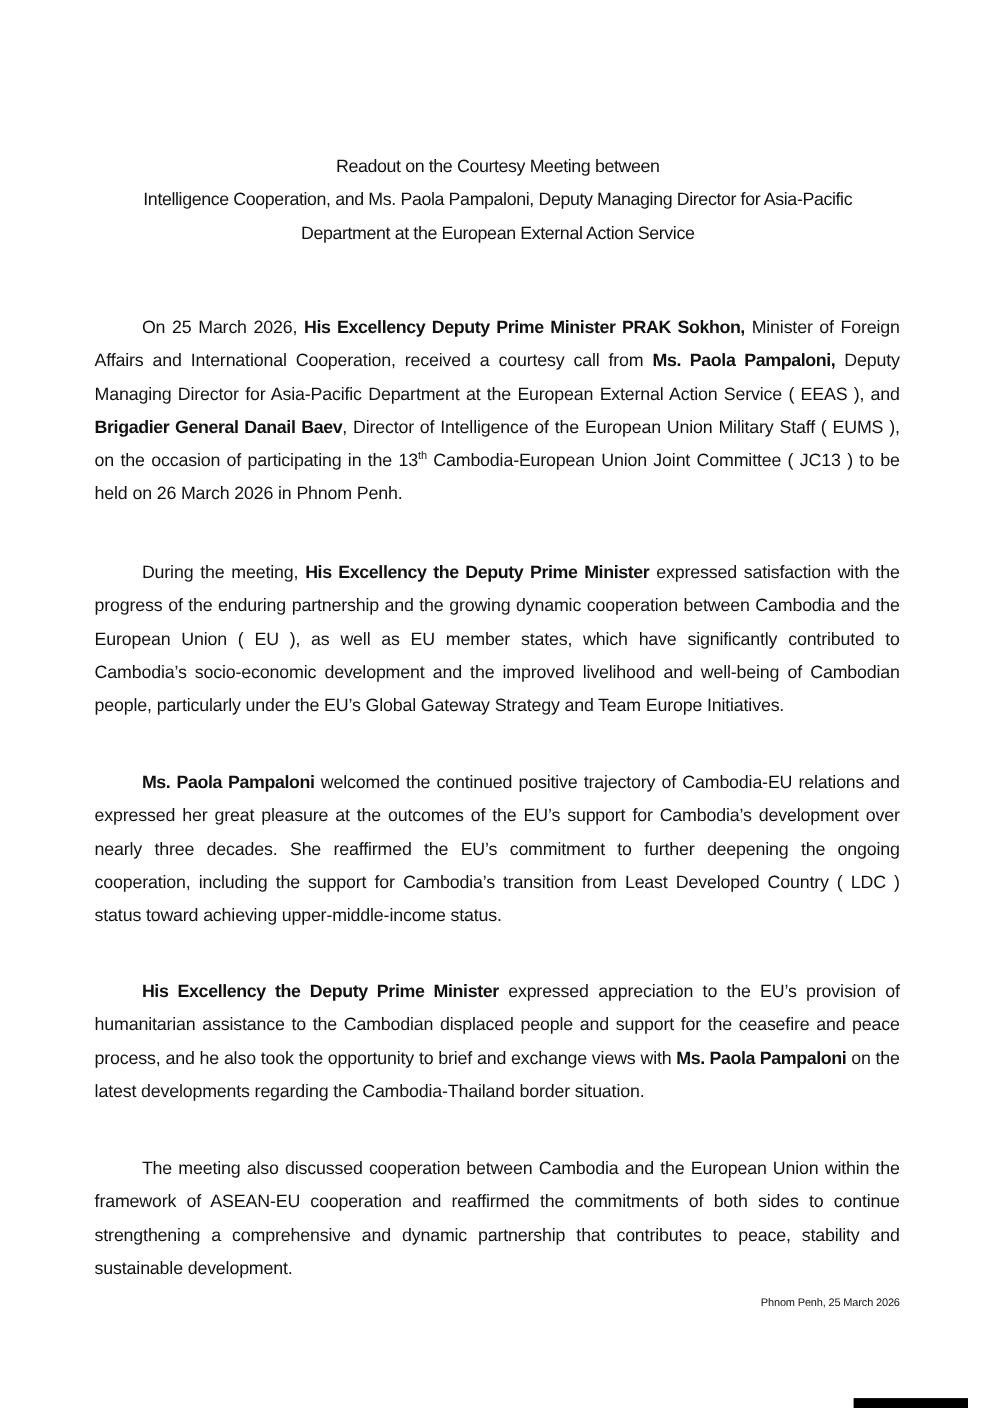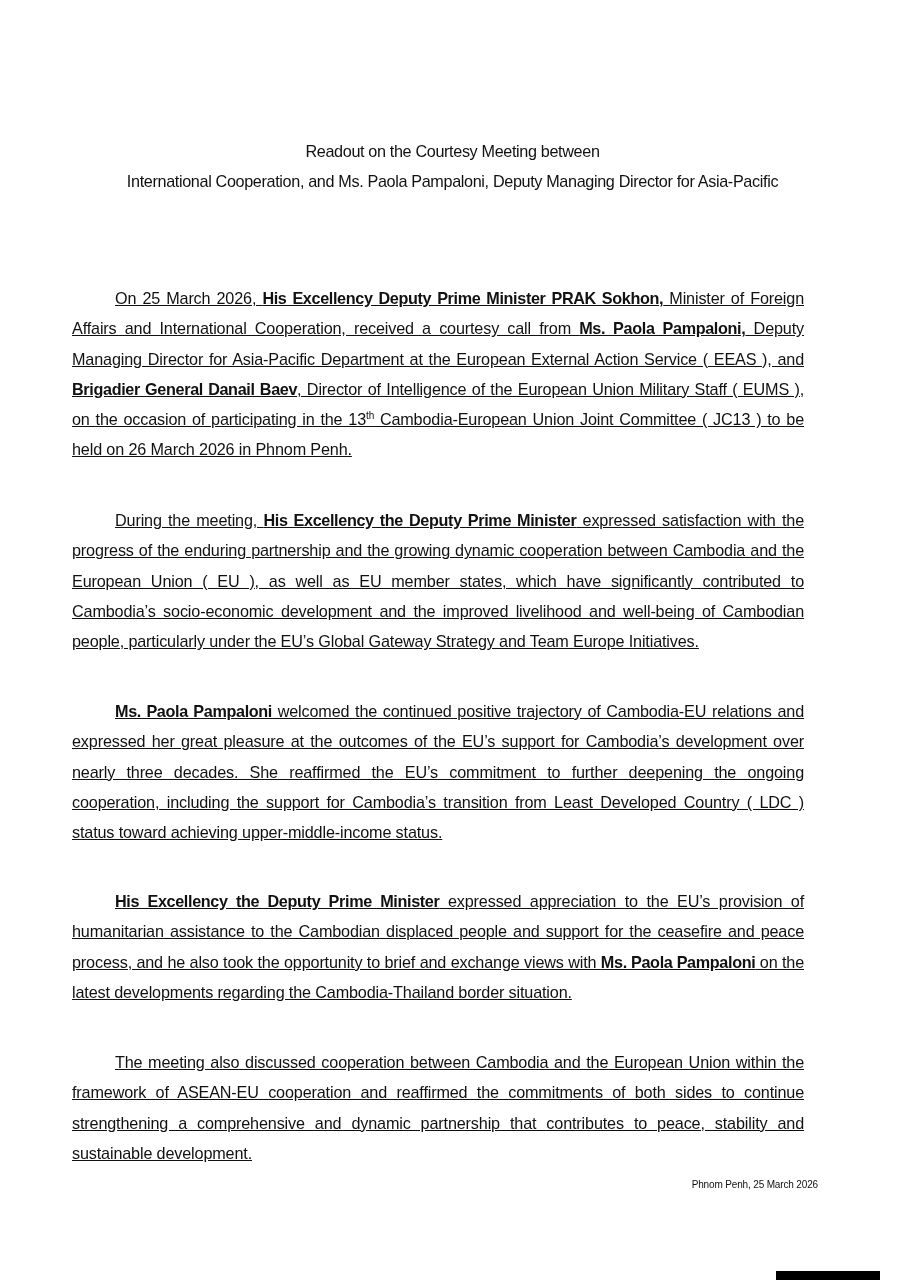--- a/index.html
+++ b/index.html
@@ -2,35 +2,36 @@
 <html><head>
   <meta charset="utf-8">
   <style>
     html, body { margin: 0; padding: 0; background: #ffffff; }
     body { width: 905px; height: 1280px; position: relative; overflow: hidden;
            font-family: "Liberation Sans Narrow", "Liberation Sans", sans-serif; color: #111; }
     .page { position: absolute; left: 0; top: 0; width: 905px; height: 1028px; border-radius: 26px; }
     .title-block { position: absolute; top: 136px; left: 60px; width: 785px; text-align: center;
                    font-size: 16.2px; line-height: 30.3px; letter-spacing: -0.35px; }
     .title-block div { white-space: nowrap; }
-    .body { position: absolute; left: 72px; width: 732px; font-size: 16.2px; line-height: 30.3px;
-            letter-spacing: -0.15px; text-align: justify; text-decoration: underline; }
+    .body { position: absolute; left: 86px; width: 732px; font-size: 16.2px; line-height: 30.3px;
+            letter-spacing: -0.15px; text-align: justify; }
     .para { margin: 0; text-indent: 43px; }
     .para b { font-weight: bold; letter-spacing: -0.35px; }
     .signoff { position: absolute; top: 1179px; right: 87px; font-size: 10px; letter-spacing: -0.15px; }
     .bar { position: absolute; left: 776px; top: 1271px; width: 104px; height: 9px; background: #000; }
     sup { font-size: 10px; line-height: 0; }
   </style>
 </head>
 <body>
 
 <div class="page">
   <div class="title-block">
     <div>Readout on the Courtesy Meeting between</div>
-    <div>International Cooperation, and Ms. Paola Pampaloni, Deputy Managing Director for Asia-Pacific</div>
+    <div>Intelligence Cooperation, and Ms. Paola Pampaloni, Deputy Managing Director for Asia-Pacific</div>
+    <div>Department at the European External Action Service</div>
   </div>
 
   <div id="paras">
       <div class="body" style="top: 283px;">
         <p class="para"><span>On 25 March 2026, </span><b>His Excellency Deputy Prime Minister PRAK Sokhon,</b><span> Minister of Foreign Affairs and International Cooperation, received a courtesy call from </span><b>Ms. Paola Pampaloni,</b><span> Deputy Managing Director for Asia-Pacific Department at the European External Action Service ( EEAS ), and </span><b>Brigadier General Danail Baev</b><span>, Director of Intelligence of the European Union Military Staff ( EUMS ), on the occasion of participating in the 13</span><sup>th</sup><span> Cambodia-European Union Joint Committee ( JC13 ) to be held on 26 March 2026 in Phnom Penh.</span></p>
       </div>
       <div class="body" style="top: 505px;">
         <p class="para"><span>During the meeting, </span><b>His Excellency the Deputy Prime Minister</b><span> expressed satisfaction with the progress of the enduring partnership and the growing dynamic cooperation between Cambodia and the European Union ( EU ), as well as EU member states, which have significantly contributed to Cambodia’s socio-economic development and the improved livelihood and well-being of Cambodian people, particularly under the EU’s Global Gateway Strategy and Team Europe Initiatives.</span></p>
       </div>
       <div class="body" style="top: 696px;">

